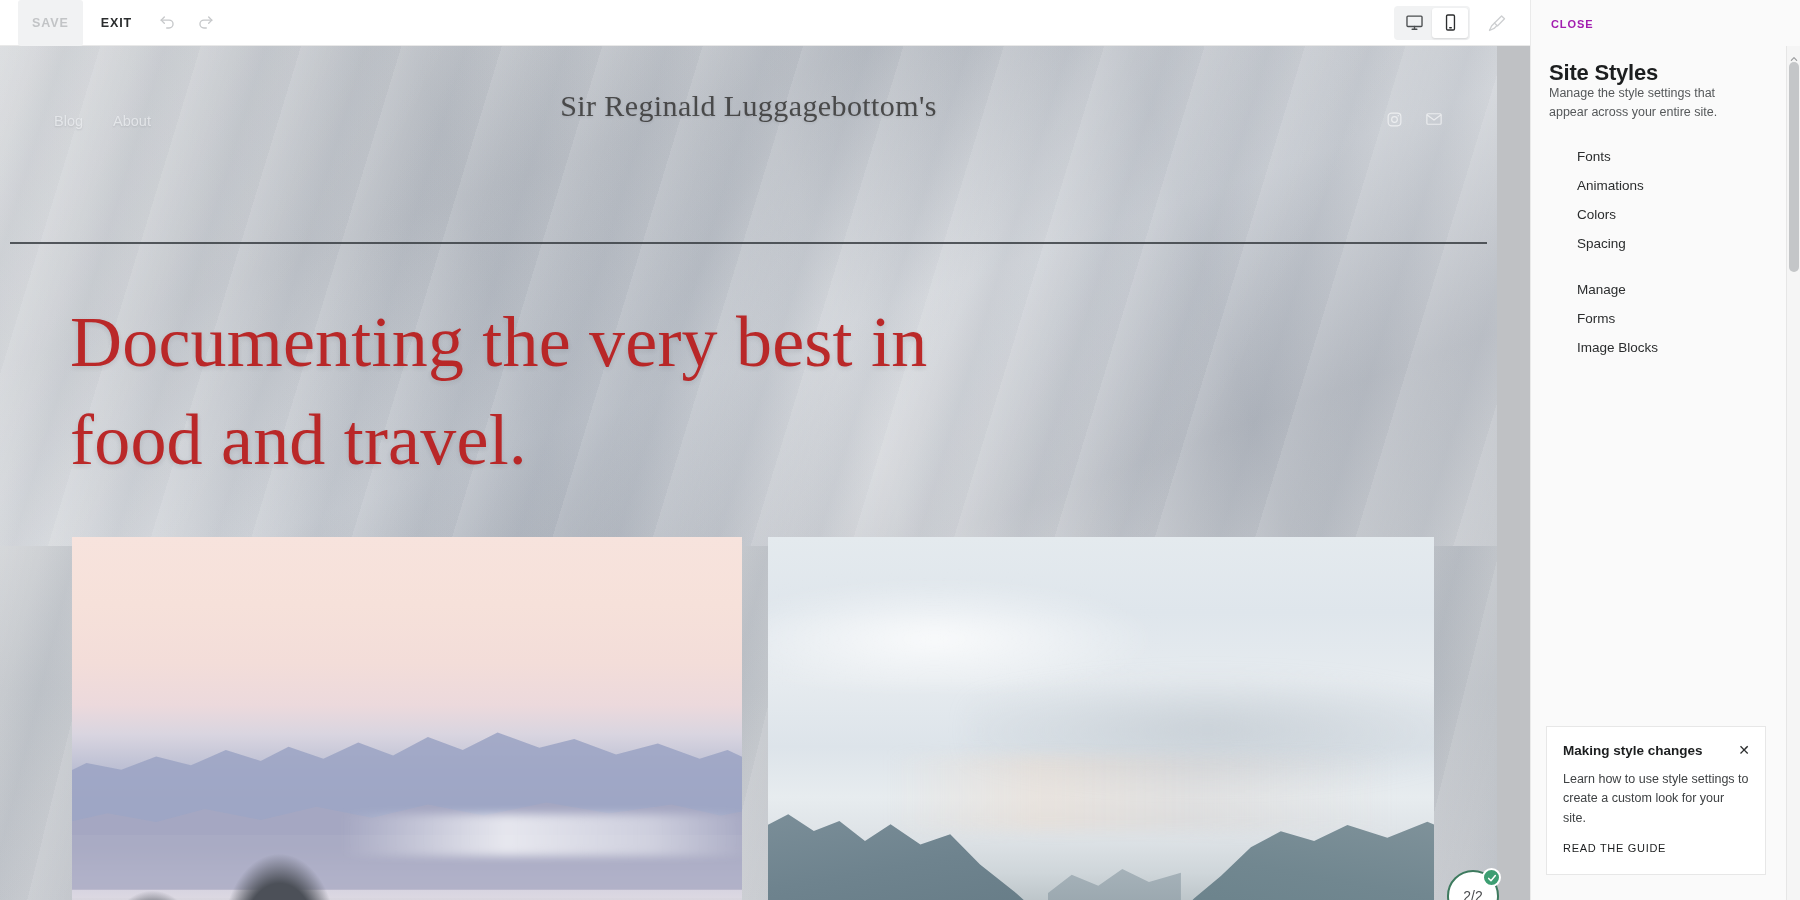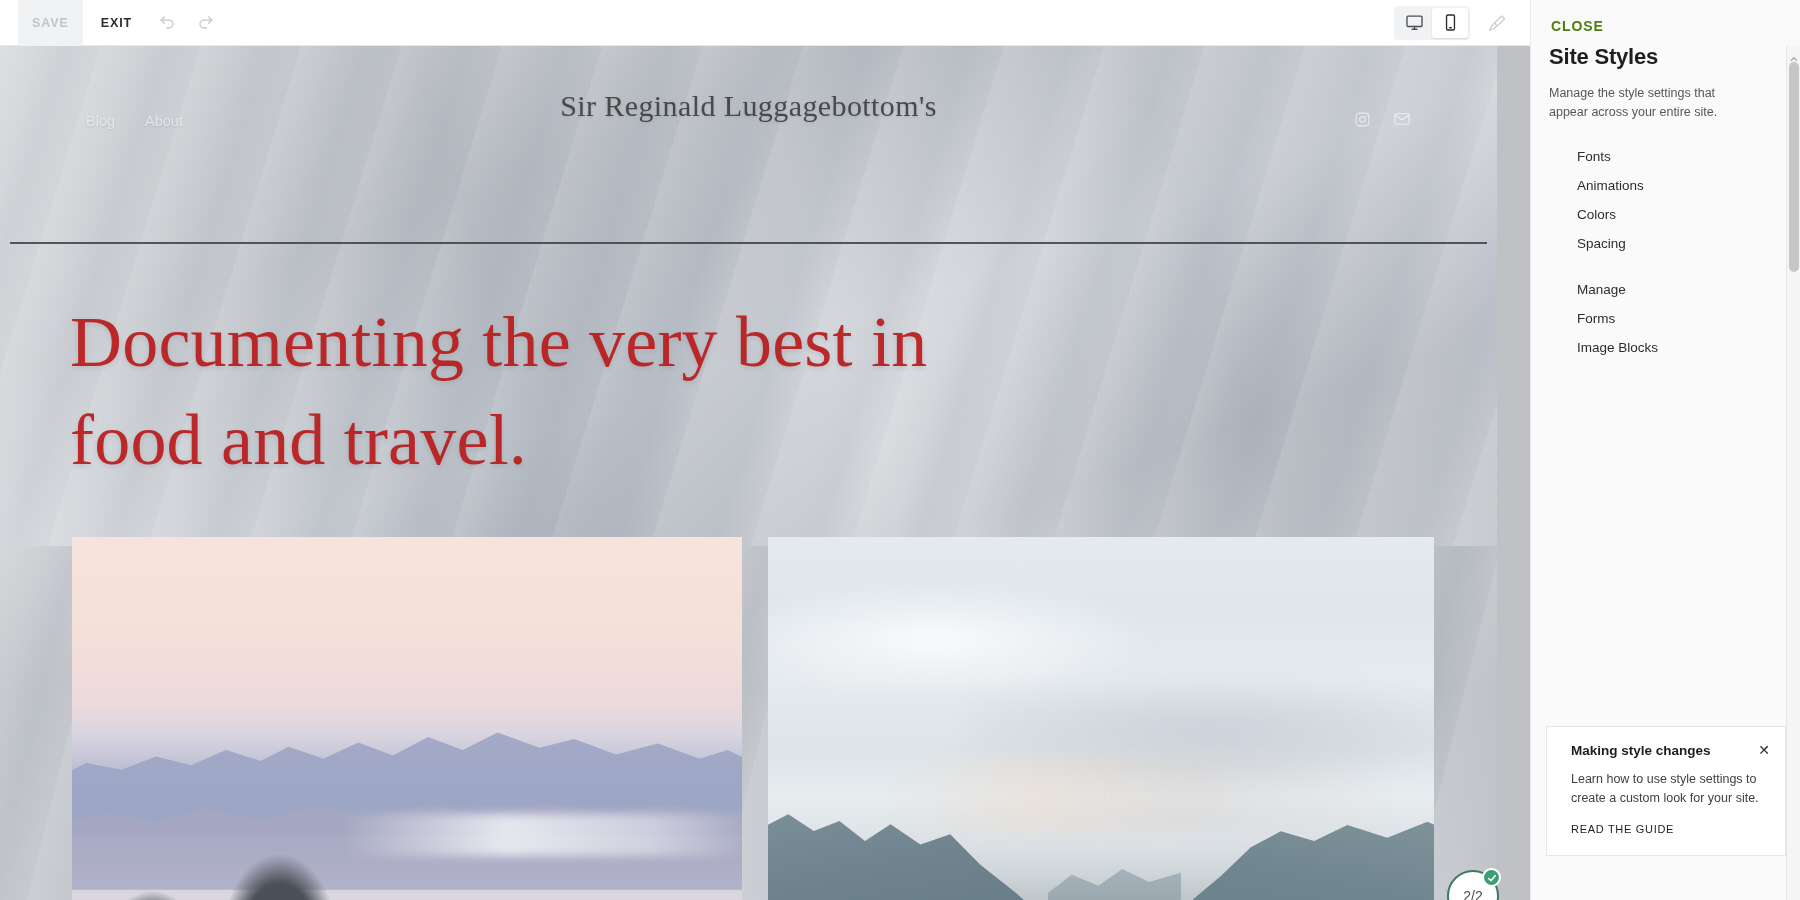--- a/index.html
+++ b/index.html
@@ -75,21 +75,21 @@
       linear-gradient(180deg, #c5c8cc 0%, #bcc0c5 40%, #c2c5ca 100%);
   }
   #lower-bg::after{
     content:""; position:absolute; inset:0;
     background:repeating-linear-gradient(104deg, rgba(255,255,255,.10) 0px, rgba(255,255,255,0) 40px, rgba(120,132,148,.11) 74px, rgba(255,255,255,0) 112px);
   }
 
   
   #site-header{
     position:absolute; left:0; top:0; width:100%; height:150px;
-    display:flex; align-items:center; padding:0 86px;
+    display:flex; align-items:center; padding:0 54px;
   }
   #site-nav{ display:flex; gap:30px; align-items:center; z-index:3; }
   .nav-link{
     font-size:14.5px; color:#e9ebee; opacity:.82;
     font-family:"Liberation Sans", sans-serif; cursor:pointer;
     text-shadow:0 1px 2px rgba(90,95,105,.25);
   }
   #site-title{
     position:absolute; left:0; right:0; top:40px; text-align:center;
     font-family:"Liberation Serif", serif; font-size:30px; line-height:1.3;
@@ -223,43 +223,43 @@
     position:absolute; left:3px; top:3px; width:8px; height:8px; cursor:pointer;
   }
 
   
   #panel{
     position:absolute; right:0; top:0; width:270px; height:900px;
     background:#fafafa; border-left:1px solid #eaeaea;
   }
   #close-btn{
     position:absolute; left:18px; top:14px;
-    font-size:14px; letter-spacing:.9px; font-weight:700; color:#4d7c0f;
+    font-size:11px; letter-spacing:.9px; font-weight:700; color:#a21caf;
     background:transparent; border:none; cursor:pointer; padding:4px 2px;
     font-family:"Liberation Sans", sans-serif;
   }
   #panel-title{
-    position:absolute; left:18px; top:44px;
+    position:absolute; left:18px; top:60px;
     font-size:22px; font-weight:700; color:#1c1e1f; letter-spacing:-.2px;
   }
   #panel-desc{
     position:absolute; left:18px; top:84px; width:200px;
     font-size:12.5px; line-height:1.55; color:#55585a;
   }
   #panel-menu{ position:absolute; left:18px; top:142px; width:230px;margin-left:28px; }
   .menu-item{
     font-size:13.5px; color:#2b2d2e; padding:7px 0; cursor:pointer;
     font-family:"Liberation Sans", sans-serif;
   }
   .menu-gap{ height:17px; }
 
   
   #tip-card{
-    position:absolute; left:15px; top:726px; width:240px;
-    background:#ffffff; border:1px solid #e7e7e7; padding:16px 24px 18px;
+    position:absolute; left:15px; top:726px; width:220px;
+    background:#ffffff; border:1px solid #e7e7e7; padding:16px 16px 18px;
   }
   #tip-title{ font-size:13.5px; font-weight:700; color:#1c1e1f; }
   #tip-close{
     position:absolute; right:13px; top:14px; background:transparent; border:none;
     font-size:14px; color:#2b2d2e; cursor:pointer; line-height:1; padding:2px;
   }
   #tip-body{ margin-top:12px; font-size:12.5px; line-height:1.55; color:#3f4244; }
   #tip-link{
     display:inline-block; margin-top:14px; font-size:11px; letter-spacing:.7px;
     font-weight:400; color:#1c1e1f; cursor:pointer; text-decoration:none;

